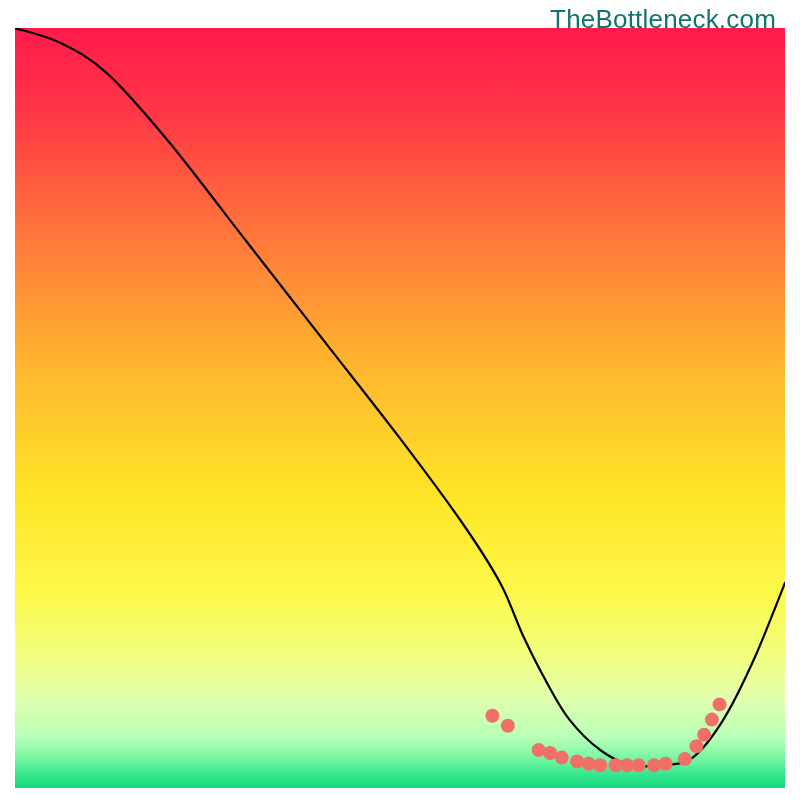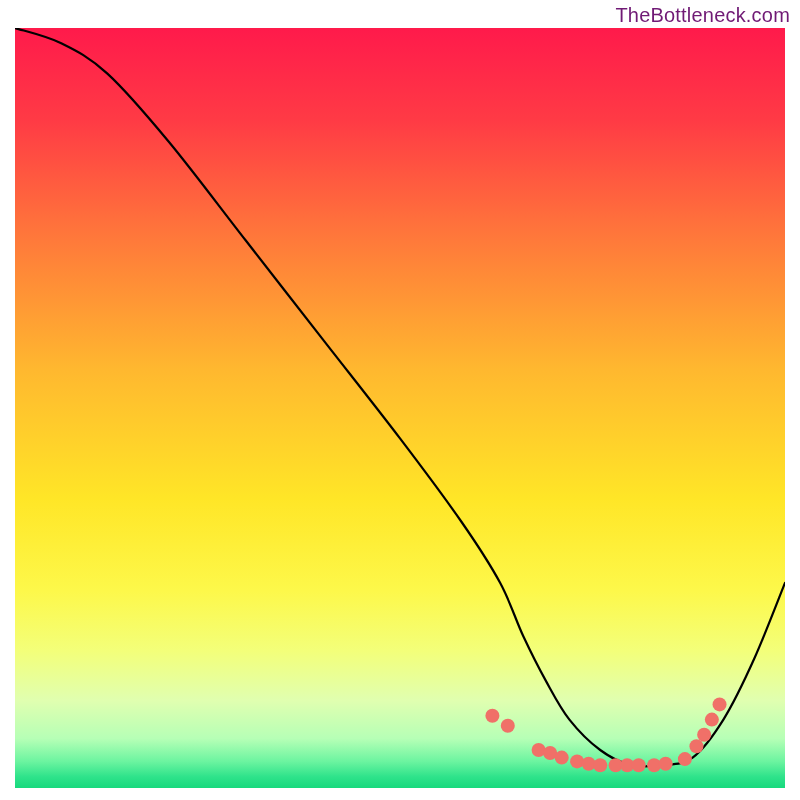--- a/index.html
+++ b/index.html
@@ -5,25 +5,25 @@
   * { margin: 0; padding: 0; box-sizing: border-box; }
   html, body { width: 800px; height: 800px; overflow: hidden; background: #fff; }
   .chart-container {
     position: relative;
     width: 800px;
     height: 800px;
   }
   .watermark {
     position: absolute;
     top: 4px;
-    right: 10px;
+    right: 24px;
     font-family: Arial, Helvetica, sans-serif;
-    font-size: 20px;
+    font-size: 26px;
     font-weight: 500;
-    color: #701a75;
+    color: #0f766e;
     z-index: 10;
     letter-spacing: 0.2px;
   }
   .plot-area {
     position: absolute;
     left: 15px;
     top: 28px;
     width: 770px;
     height: 760px;
   }

